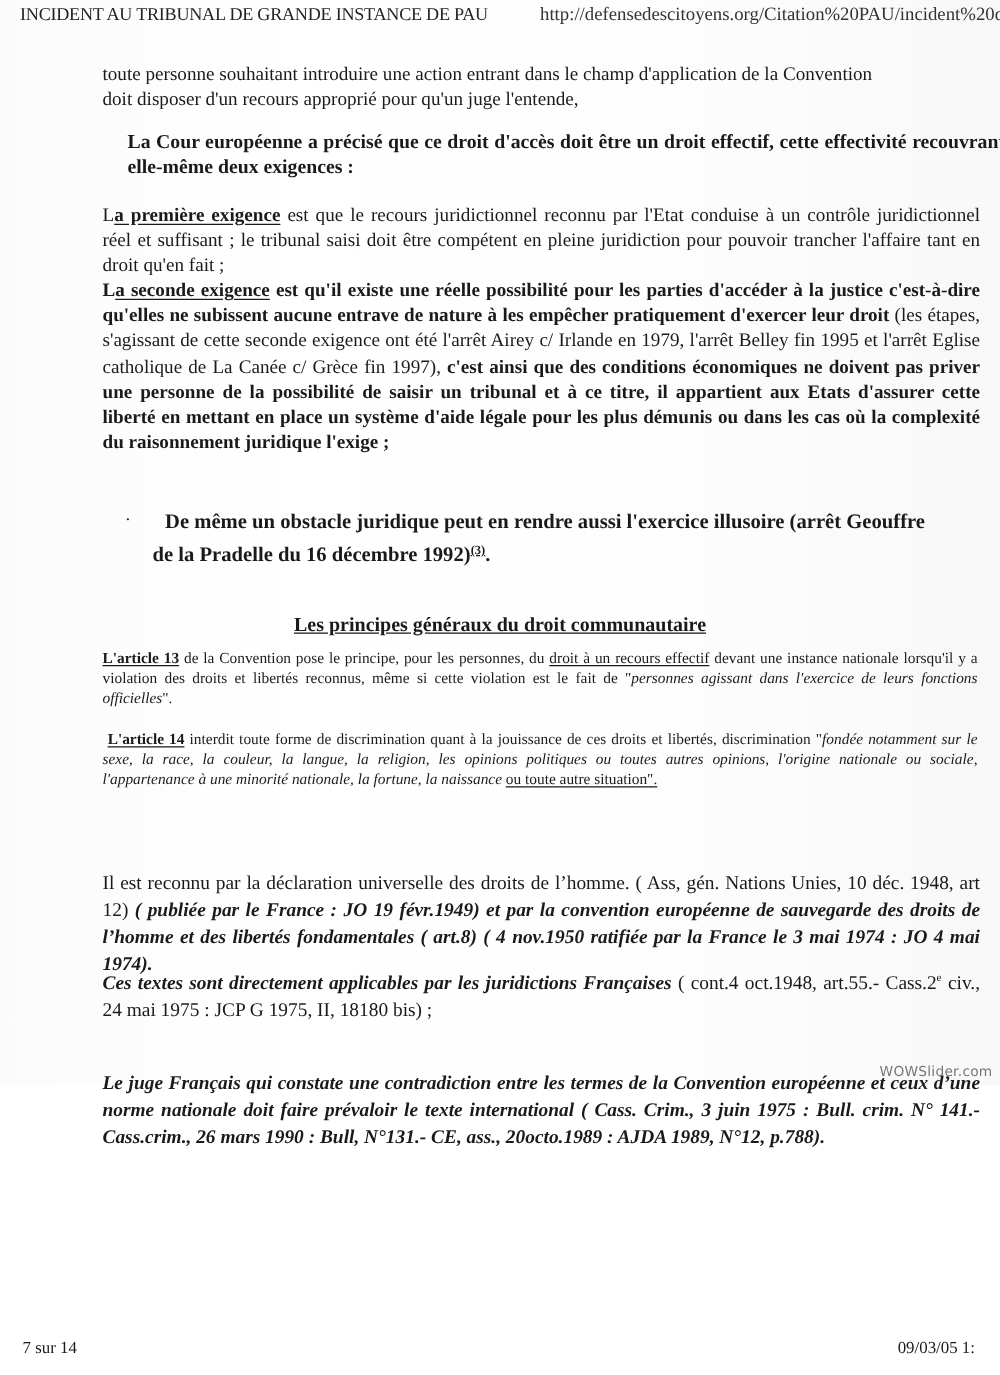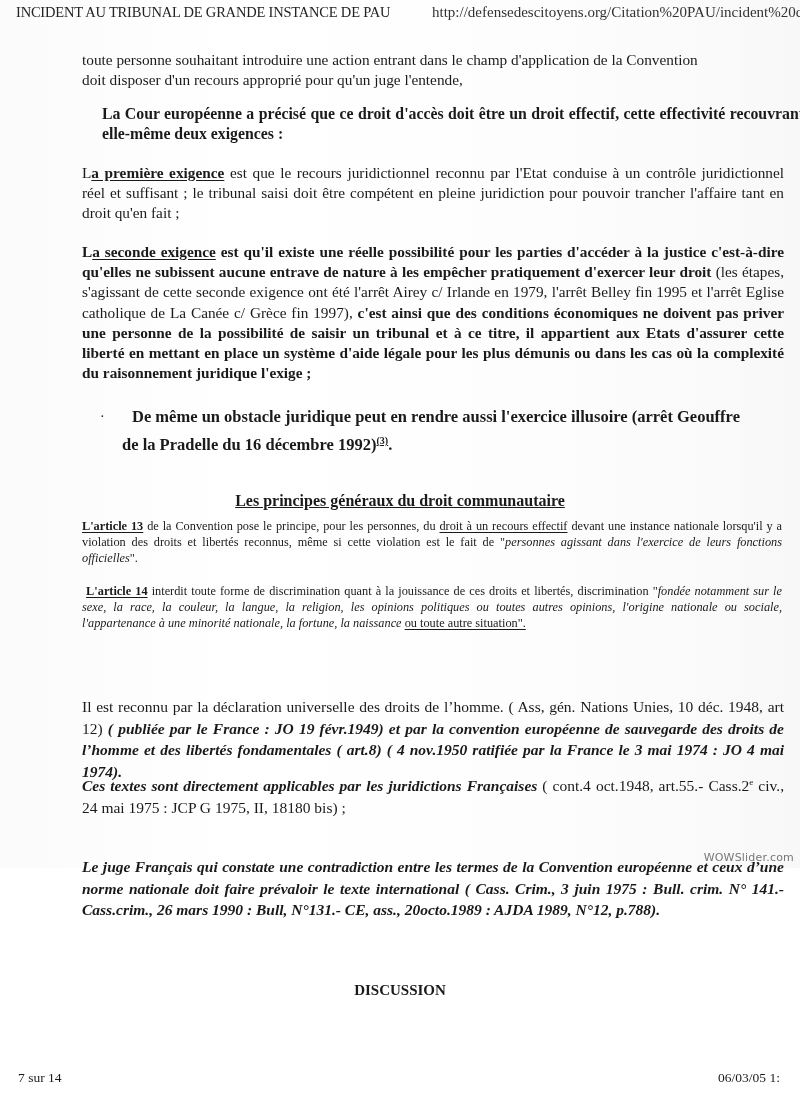--- a/index.html
+++ b/index.html
@@ -149,21 +149,21 @@
     <span>toute personne souhaitant introduire une action entrant dans le champ d'application de la Convention</span><br>
     <span>doit disposer d'un recours approprié pour qu'un juge l'entende,</span>
   </div>
 
   <div class="p b" style="top:104px; font-size:15.8px; line-height:20px;margin-left:20px;">La Cour européenne a précisé que ce droit d'accès doit être un droit effectif, cette effectivité recouvrant elle-même deux exigences :</div>
 
   <div class="p" style="top:163px;">
     <span>L</span><span class="b u">a première exigence</span><span> est que le recours juridictionnel reconnu par l'Etat conduise à un contrôle juridictionnel réel et suffisant ; le tribunal saisi doit être compétent en pleine juridiction pour pouvoir trancher l'affaire tant en droit qu'en fait ;</span>
   </div>
 
-  <div class="p" style="top:242px; line-height:20.2px;">
+  <div class="p" style="top:223px; line-height:20.2px;">
     <span class="b">L</span><span class="b u">a seconde exigence</span><span class="b"> est qu'il existe une réelle possibilité pour les parties d'accéder à la justice c'est-à-dire qu'elles ne subissent aucune entrave de nature à les empêcher pratiquement d'exercer leur droit</span><span> (les étapes, s'agissant de cette seconde exigence ont été l'arrêt Airey c/ Irlande en 1979, l'arrêt Belley fin 1995 et l'arrêt Eglise catholique de La Canée c/ Grèce fin 1997), </span><span class="b">c'est ainsi que des conditions économiques ne doivent pas priver une personne de la possibilité de saisir un tribunal et à ce titre, il appartient aux Etats d'assurer cette liberté en mettant en place un système d'aide légale pour les plus démunis ou dans les cas où la complexité du raisonnement juridique l'exige ;</span>
   </div>
 
   <div class="bullet-row">
     <span class="bullet-dot">·</span>
     <div class="bullet-text">
       <span>De même un obstacle juridique peut en rendre aussi l'exercice illusoire (arrêt Geouffre</span>
       <span class="cont"><span>de la Pradelle du 16 décembre 1992)</span><sup class="fn">(3)</sup><span>.</span></span>
     </div>
   </div>
@@ -181,19 +181,18 @@
   <div class="p cond" style="top:696px;">
     <span>Il est reconnu par la déclaration universelle des droits de l’homme. ( Ass, gén. Nations Unies, 10 déc. 1948, art 12) </span><span class="b i">( publiée par le France : JO 19 févr.1949) et par la convention européenne de sauvegarde des droits de l’homme et des libertés fondamentales ( art.8) ( 4 nov.1950 ratifiée par la France le 3 mai 1974 : JO 4 mai 1974).</span>
   </div>
 
   <div class="p cond" style="top:772px;">
     <span class="b i">Ces textes sont directement applicables par les juridictions Françaises</span><span> ( cont.4 oct.1948, art.55.- Cass.2</span><sup style="font-size:9px;">e</sup><span> civ., 24 mai 1975 : JCP G 1975, II, 18180 bis) ;</span>
   </div>
 
   <div class="p cond b i" style="top:856px;">Le juge Français qui constate une contradiction entre les termes de la Convention européenne et ceux d’une norme nationale doit faire prévaloir le texte international ( Cass. Crim., 3 juin 1975 : Bull. crim. N° 141.- Cass.crim., 26 mars 1990 : Bull, N°131.- CE, ass., 20octo.1989 : AJDA 1989, N°12, p.788).</div>
 
-  <div class="discussion">DISCUSSION</div>
 
   <div class="footer-left">7 sur 14</div>
-  <div class="footer-right">06/03/05 1:</div>
+  <div class="footer-right">09/03/05 1:</div>
 
   <div class="watermark">WOWSlider.com</div>
 </div>
 
 </body></html>

